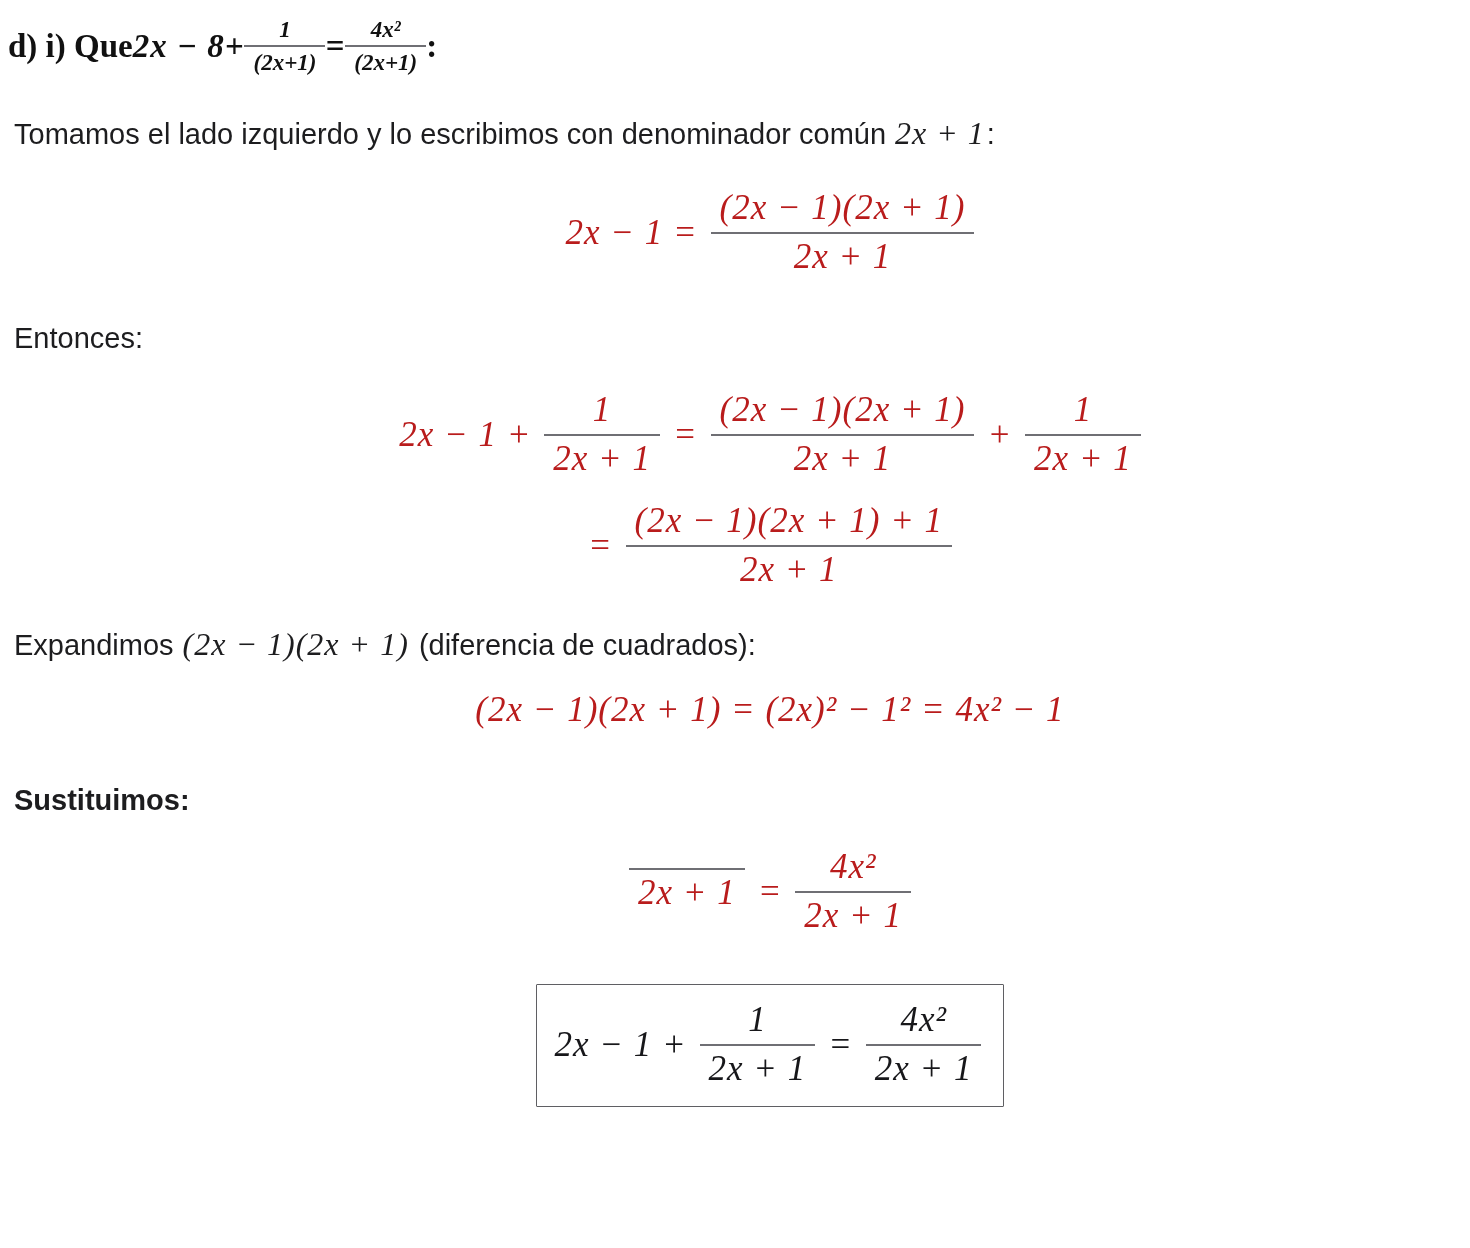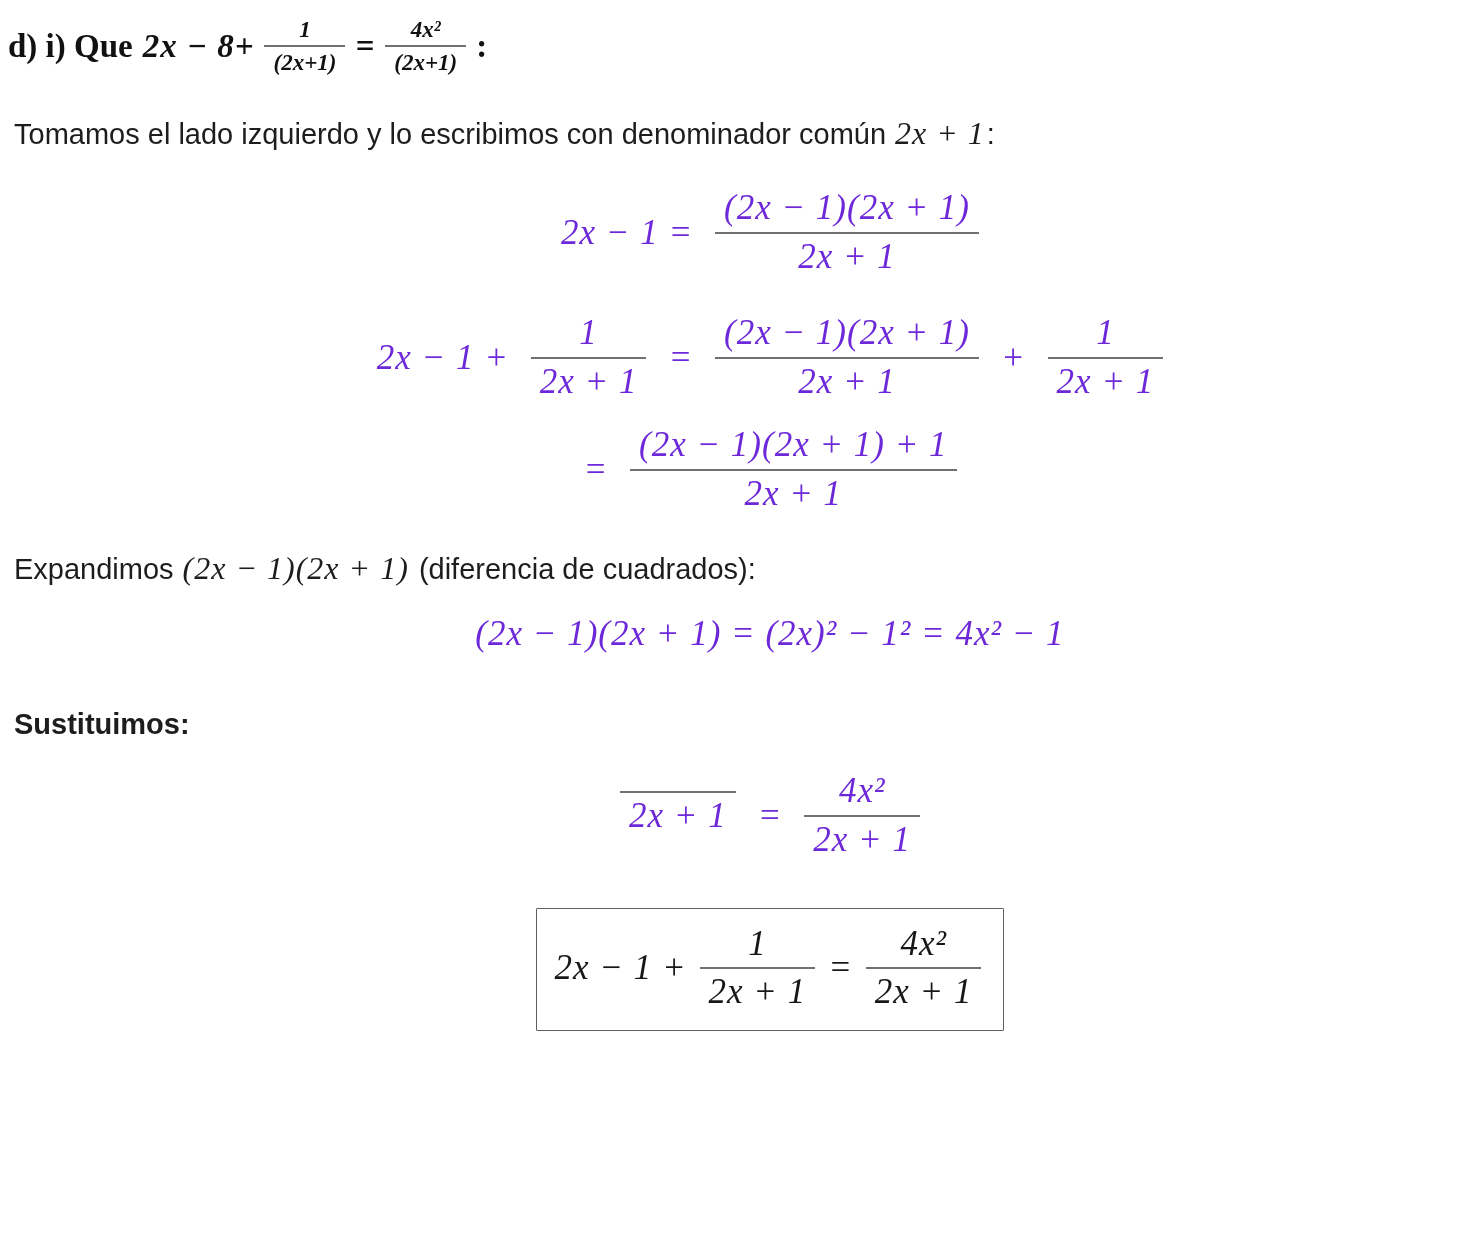--- a/index.html
+++ b/index.html
@@ -12,21 +12,21 @@
   html,body{width:1470px;height:1248px;overflow:hidden;}
   body{
     background:var(--bg);
     color:var(--text);
     font-family:"Liberation Sans", sans-serif;
   }
   main{display:block;width:1470px;padding-top:12px;}
 
   
   .heading{
-    display:flex;align-items:center;gap:10px;
+    display:flex;align-items:center;
     padding-left:8px;margin-top:2px;
     font-family:"Liberation Serif", serif;
     font-weight:bold;font-size:33px;color:#111;
   }
   .heading .hmath{font-style:italic;letter-spacing:1px;}
   .hfrac{font-size:23px;font-weight:bold;font-style:italic;}
   .hfrac .den{border-top:2.5px solid #2f2f31;}
 
   
   .para{
@@ -34,24 +34,24 @@
     font-size:29px;line-height:1.25;color:var(--text);
   }
   .imath{
     font-family:"Liberation Serif", serif;
     font-style:italic;font-size:32px;
     margin-left:9px;margin-right:2px;letter-spacing:1px;
   }
 
   
   .eq{
-    display:flex;align-items:center;justify-content:center;gap:22px;
+    display:flex;align-items:center;justify-content:center;gap:13px;
     margin-left:70px; 
     font-family:"Liberation Serif", serif;
-    font-style:italic;font-size:35px;color:#6d28d9;
+    font-style:italic;font-size:35px;color:#b91c1c;
     letter-spacing:1px;
   }
   .tok{white-space:pre;}
   .frac{display:inline-flex;flex-direction:column;align-items:stretch;text-align:center;}
   .frac .num,.frac .den{display:block;line-height:1.28;padding:1px 9px;white-space:pre;}
   .frac .den{border-top:2px solid var(--bar);}
 
   
   .box-row{display:flex;justify-content:center;margin-left:70px;}
   .eq-box{
@@ -101,20 +101,21 @@
   </p>
 
   <div class="eq" id="eq-common">
     <span class="tok">2x − 1 =</span>
     <span class="frac">
       <span class="num">(2x − 1)(2x + 1)</span>
       <span class="den">2x + 1</span>
     </span>
   </div>
 
+  <p class="para" id="para-entonces">Entonces:</p>
 
   <div class="eq" id="eq-sum-1">
     <span class="tok">2x − 1 +</span>
     <span class="frac">
       <span class="num">1</span>
       <span class="den">2x + 1</span>
     </span>
     <span class="tok">=</span>
     <span class="frac">
       <span class="num">(2x − 1)(2x + 1)</span>

